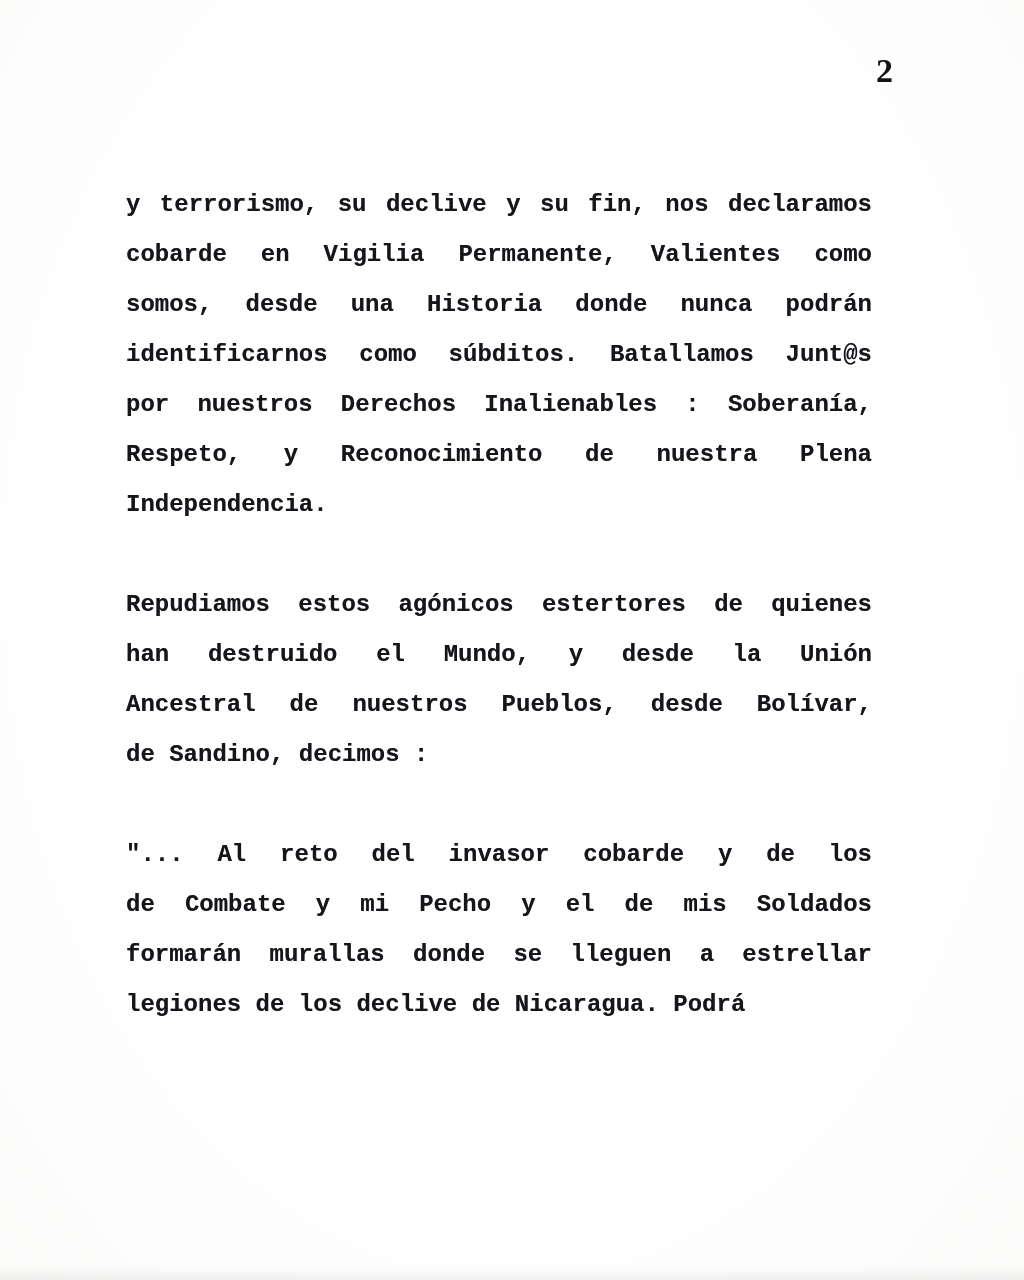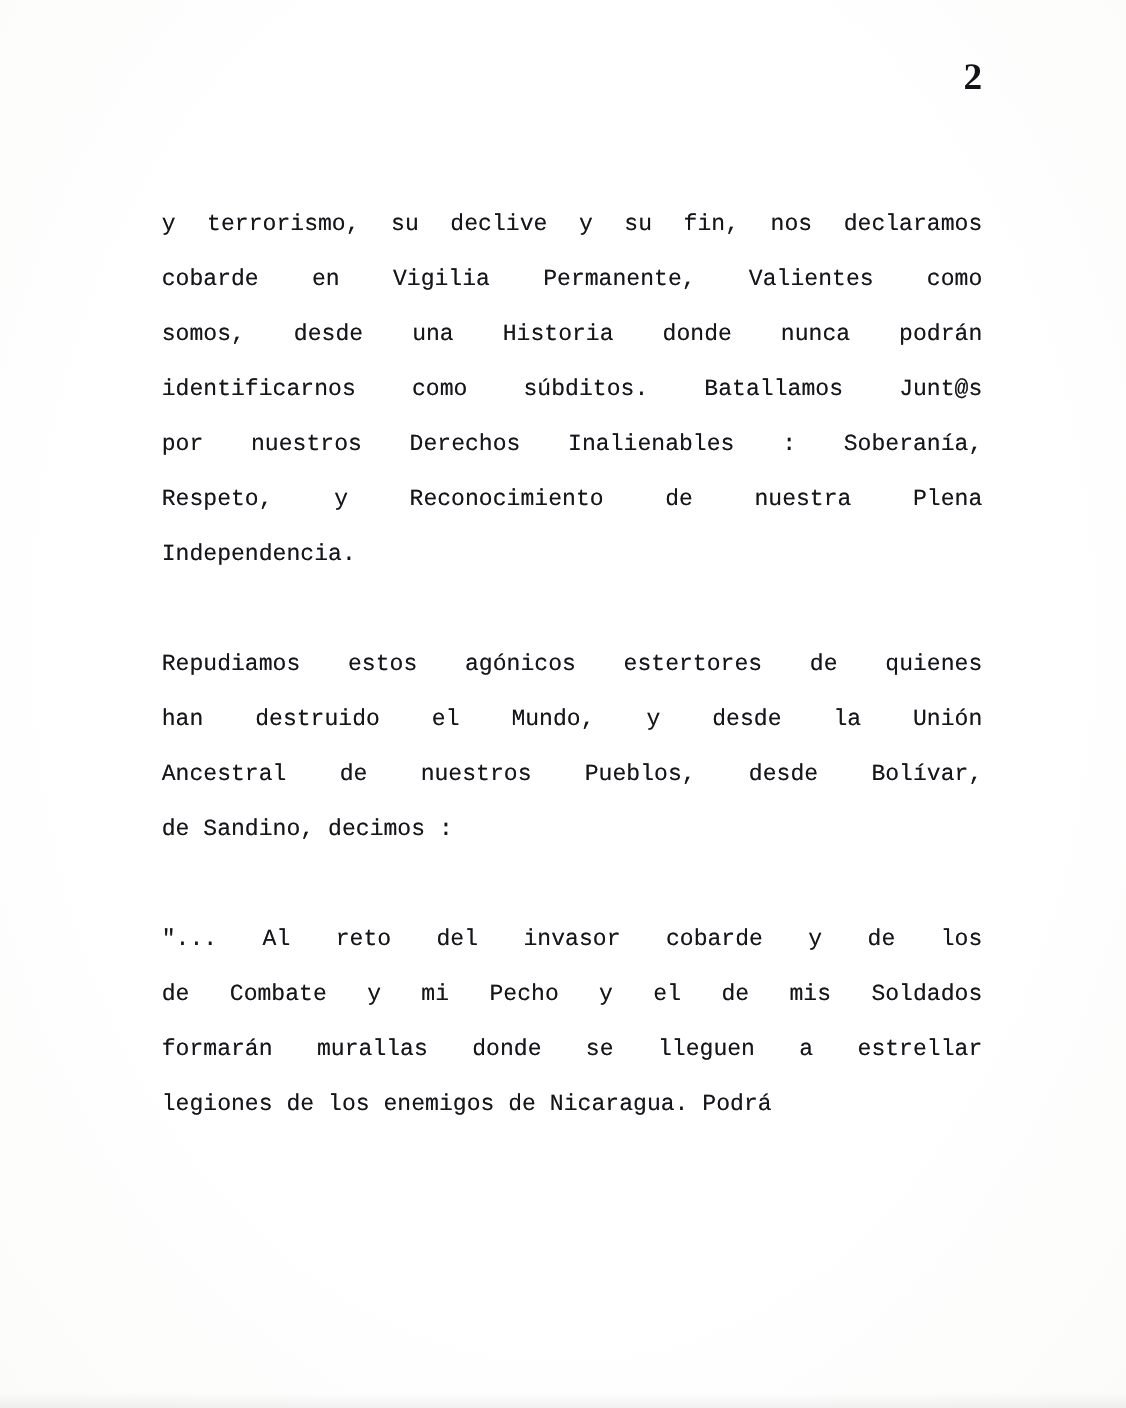--- a/index.html
+++ b/index.html
@@ -30,26 +30,26 @@
     position: absolute;
     top: 52px;
     right: 131px;
     font-family: "Liberation Serif", "DejaVu Serif", serif;
     font-weight: 700;
     font-size: 34px;
     color: #121218;
   }
   .body-text {
     position: absolute;
-    left: 147px;
+    left: 126px;
     top: 180px;
     width: 746px;
     color: #15151a;
-    font-size: 21px;
-    font-weight: 400;
+    font-size: 24px;
+    font-weight: 700;
     line-height: 50px;
     text-shadow: 0 0 0.5px rgba(20,20,30,0.55);
   }
   .paragraph {
     margin: 0 0 50px 0;
   }
   .line {
     height: 50px;
     white-space: normal;
     text-align: justify;
@@ -82,17 +82,17 @@
       <div class="line">Repudiamos estos agónicos estertores de quienes</div>
       <div class="line">han destruido el Mundo, y desde la Unión</div>
       <div class="line">Ancestral de nuestros Pueblos, desde Bolívar,</div>
       <div class="line last">de Sandino, decimos :</div>
     </div>
 
     <div class="paragraph">
       <div class="line">"... Al reto del invasor cobarde y de los</div>
       <div class="line">de Combate y mi Pecho y el de mis Soldados</div>
       <div class="line">formarán murallas donde se lleguen a estrellar</div>
-      <div class="line last">legiones de los enemigos de Nicaragua. Podrá</div>
+      <div class="line last">legiones de los declive de Nicaragua. Podrá</div>
     </div>
 
   </div>
 </div>
 
 </body></html>

